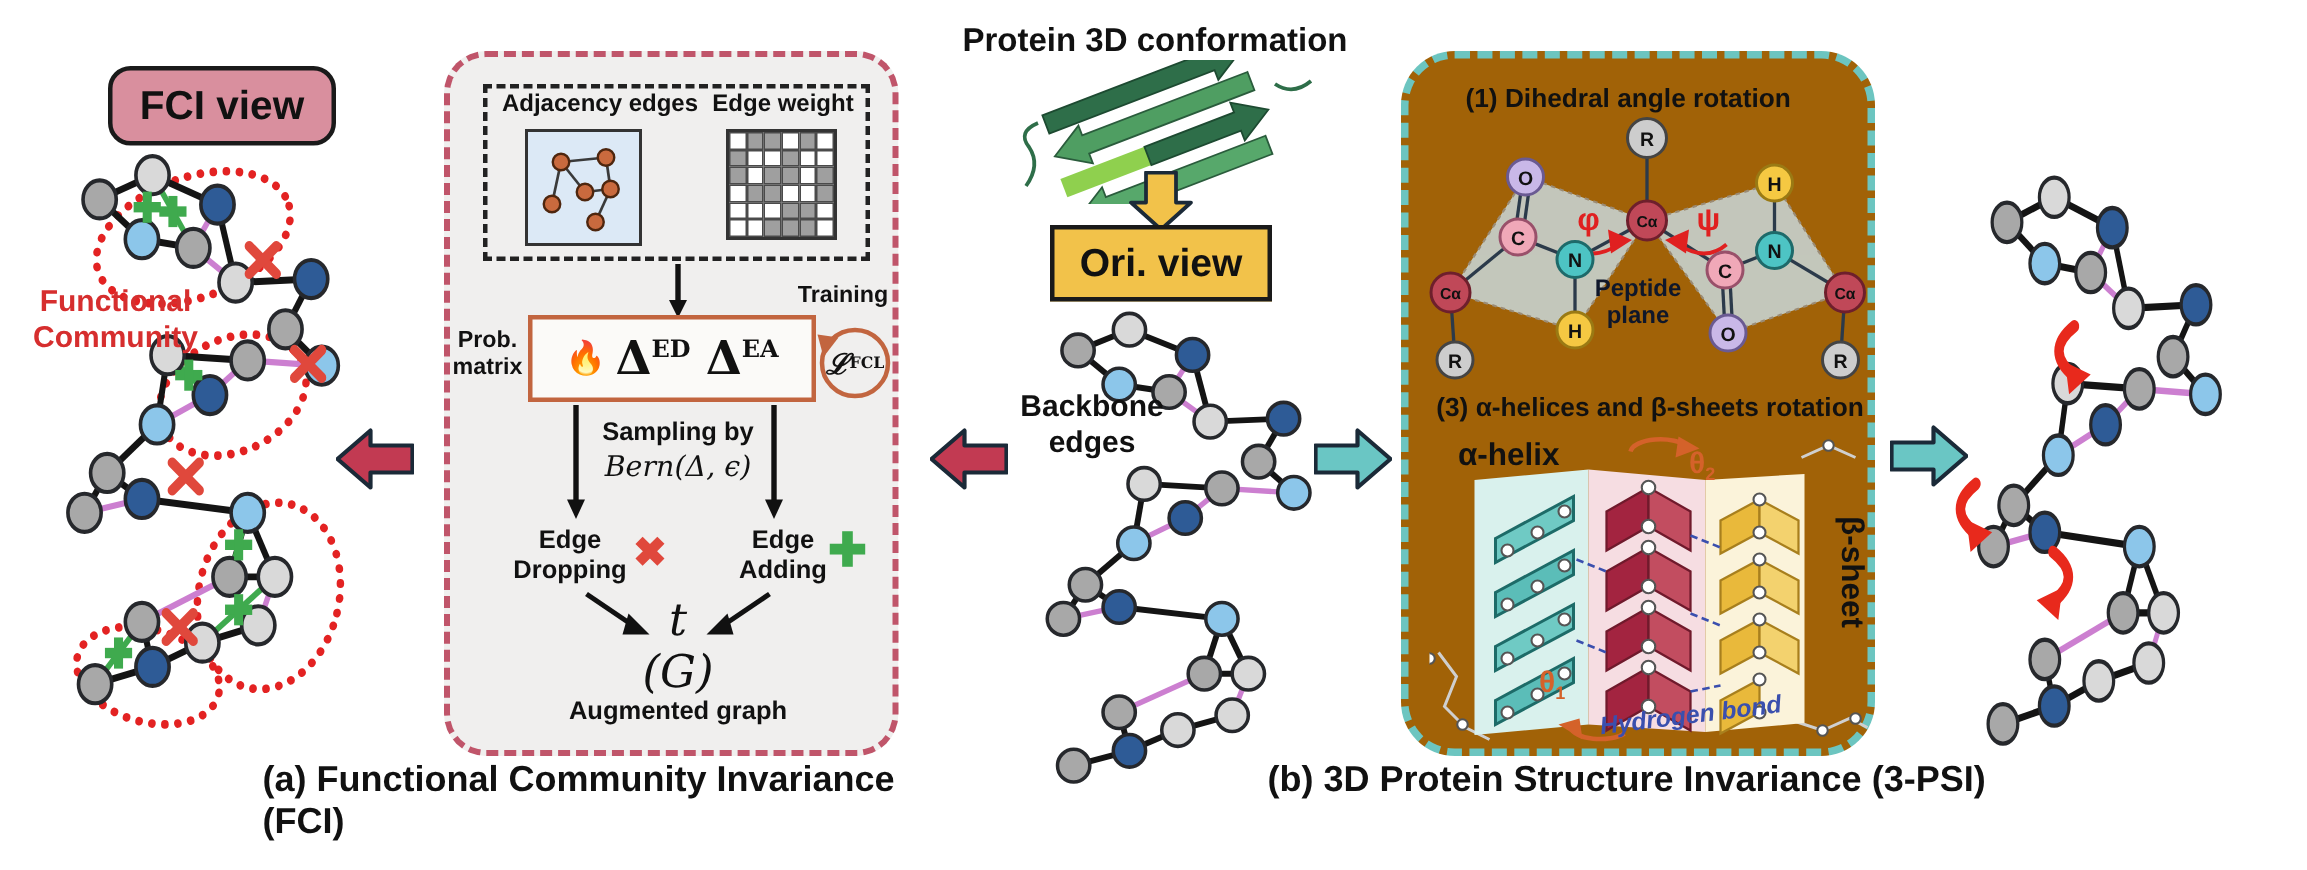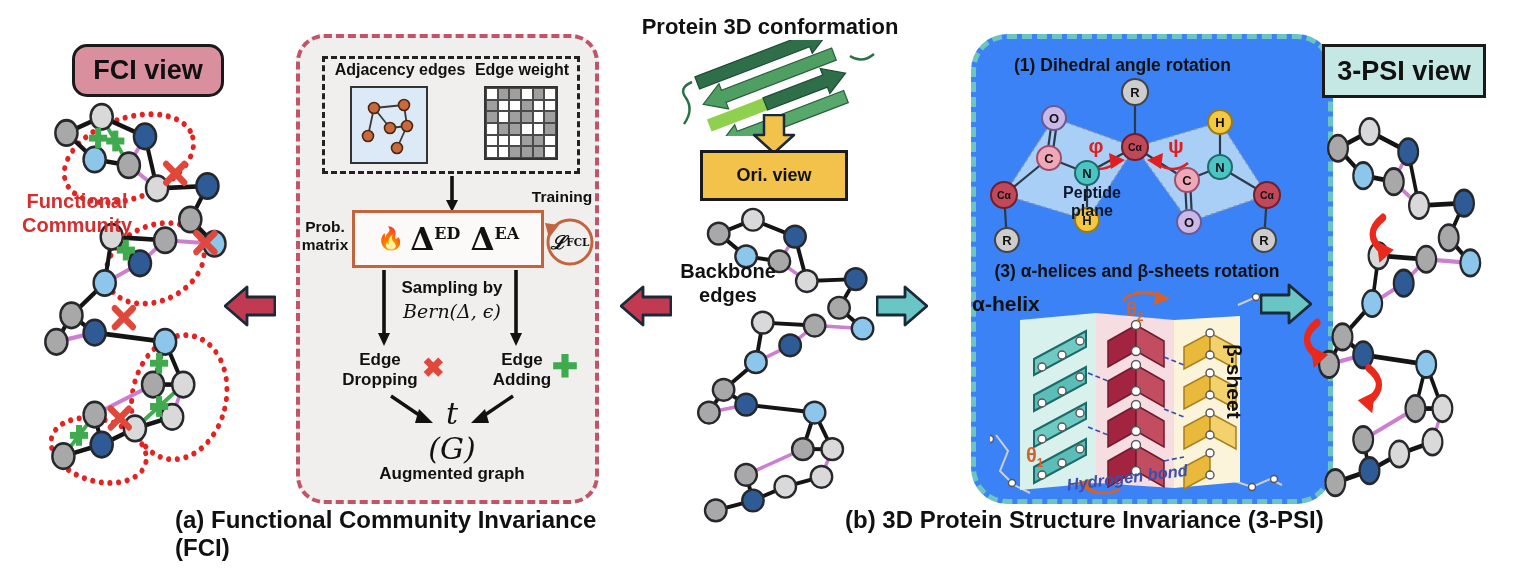--- a/index.html
+++ b/index.html
@@ -4,22 +4,22 @@
 <style>
   html,body{margin:0;padding:0;background:#fff;}
   #canvas{position:relative;width:1538px;height:580px;background:#ffffff;overflow:hidden;
           font-family:"Liberation Sans",sans-serif;color:#111;}
   .abs{position:absolute;}
   .viewlbl{display:flex;align-items:center;justify-content:center;font-weight:bold;
            font-size:27px;border:3px solid #1a1a1a;color:#111;}
   .bx{box-sizing:border-box;}
   #fci-box{left:296px;top:34px;width:303px;height:470px;border:4px dashed #c0556a;
            border-radius:28px;background:#f0efee;}
-  #psi-box{left:934px;top:34px;width:362px;height:470px;border:5px dashed #6cc5c0;
-           border-radius:36px;background:#3b82f6;margin-left:37px;}
+  #psi-box{left:934px;top:34px;width:316px;height:470px;border:5px dashed #6cc5c0;
+           border-radius:36px;background:#a16207;}
   #inner-dash{left:22px;top:18px;width:258px;height:118px;border:3px dashed #222;}
   .blbl{font-weight:bold;text-align:center;line-height:1.18;}
   .caption{font-weight:bold;font-size:24px;}
   #ew-grid{display:grid;grid-template-rows:repeat(6,1fr);grid-template-columns:repeat(6,1fr);
            border:2px solid #333;background:#fff;}
   .cell{border:1px solid #4a4a4a;}
   .cell.on{background:#9f9f9f;}
   #orange-box{left:52px;top:172px;width:192px;height:58px;border:3px solid #c2653f;
               background:#fbfaf8;display:flex;align-items:center;justify-content:center;}
   .mformula{font-family:"DejaVu Serif",serif;font-weight:bold;font-size:31px;}
@@ -262,21 +262,21 @@
       <path d="M172,76 h-114 v-7 l-22,13.5 l22,13.5 v-7 h114 z" fill="#57a86b" stroke="#2a5c3c" stroke-width="1.2"></path>
     </g>
     <path d="M18,84 q10,-14 2,-26 q-8,-10 6,-16" fill="none" stroke="#2e6e49" stroke-width="2.5"></path>
     <path d="M184,16 q12,8 24,-2" fill="none" stroke="#2e6e49" stroke-width="2.5"></path>
   </svg>
 
   <svg class="abs" style="left:750px;top:114px;" width="48" height="40">
     <polygon points="24,39 4,21 14,21 14,1 34,1 34,21 44,21" fill="#f2c24a" stroke="#1b2a38" stroke-width="2.5" stroke-linejoin="round"></polygon>
   </svg>
 
-  <div class="abs viewlbl" style="left:700px;top:150px;width:142px;height:45px;background:#f2c24a;font-size:18px;">Ori. view</div>
+  <div class="abs viewlbl" style="left:700px;top:150px;width:142px;height:45px;background:#f2c24a;font-size:26px;">Ori. view</div>
 
   <svg id="graph-ori" class="abs" style="left:660px;top:202px;" width="274" height="346" viewBox="0 0 280 350" preserveAspectRatio="none">
       <line x1="95" y1="18" x2="60" y2="32" stroke="#141414" stroke-width="4"></line>
       <line x1="95" y1="18" x2="138" y2="35" stroke="#141414" stroke-width="4"></line>
       <line x1="60" y1="32" x2="88" y2="55" stroke="#141414" stroke-width="4"></line>
       <line x1="88" y1="55" x2="122" y2="60" stroke="#141414" stroke-width="4"></line>
       <line x1="138" y1="35" x2="150" y2="80" stroke="#141414" stroke-width="4"></line>
       <line x1="150" y1="80" x2="200" y2="78" stroke="#141414" stroke-width="4"></line>
       <line x1="200" y1="78" x2="183" y2="107" stroke="#141414" stroke-width="4"></line>
       <line x1="183" y1="107" x2="207" y2="128" stroke="#141414" stroke-width="4"></line>
@@ -489,21 +489,20 @@
   <div class="abs vert" style="left:1222px;top:344px;font-weight:bold;font-size:21px;">β-sheet</div>
   <div class="abs" style="left:1126px;top:298px;font-weight:bold;font-size:20px;color:#d4622a;"><span>θ</span><sub style="font-size:12px;">2</sub></div>
   <div class="abs" style="left:1026px;top:444px;font-weight:bold;font-size:20px;color:#d4622a;"><span>θ</span><sub style="font-size:12px;">1</sub></div>
   <div class="abs" style="left:1066px;top:464px;width:190px;font-weight:bold;font-style:italic;
        font-size:16.5px;color:#3a4fae;transform:rotate(-7deg);">Hydrogen bond</div>
 
   <svg class="abs" style="left:1260px;top:282px;" width="52" height="44">
     <polygon points="51,22 29,3 29,13 1,13 1,31 29,31 29,41" fill="#6ac6c4" stroke="#1b2a38" stroke-width="2.8" stroke-linejoin="round"></polygon>
   </svg>
 
-  <div class="abs viewlbl" style="left:1322px;top:44px;width:158px;height:48px;background:#c5e8e5;">3-PSI view</div>
 
   <svg id="graph-psi" class="abs" style="left:1284px;top:110px;" width="252" height="418" viewBox="0 0 280 350" preserveAspectRatio="none">
       <line x1="95" y1="18" x2="60" y2="32" stroke="#141414" stroke-width="4"></line>
       <line x1="95" y1="18" x2="138" y2="35" stroke="#141414" stroke-width="4"></line>
       <line x1="60" y1="32" x2="88" y2="55" stroke="#141414" stroke-width="4"></line>
       <line x1="88" y1="55" x2="122" y2="60" stroke="#141414" stroke-width="4"></line>
       <line x1="138" y1="35" x2="150" y2="80" stroke="#141414" stroke-width="4"></line>
       <line x1="150" y1="80" x2="200" y2="78" stroke="#141414" stroke-width="4"></line>
       <line x1="200" y1="78" x2="183" y2="107" stroke="#141414" stroke-width="4"></line>
       <line x1="183" y1="107" x2="207" y2="128" stroke="#141414" stroke-width="4"></line>

